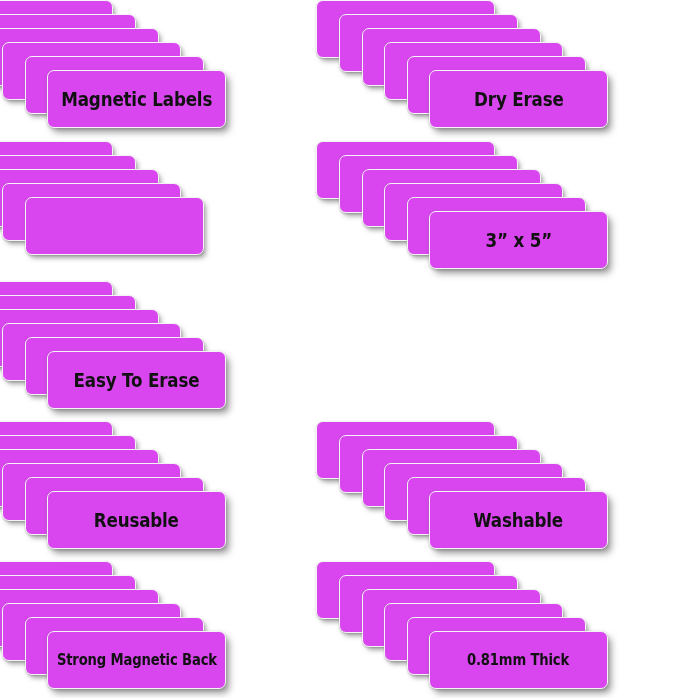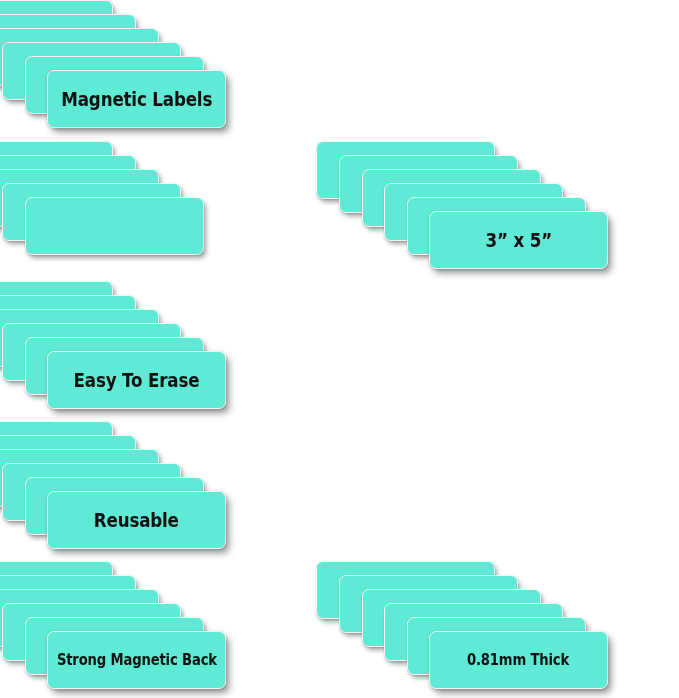--- a/index.html
+++ b/index.html
@@ -27,21 +27,21 @@
   .stack {
     position: absolute;
     width: 300px;
     height: 140px;
   }
 
   .card {
     position: absolute;
     width: 179px;
     height: 58px;
-    background: #5eead4;
+    background: #d946ef;
     border-radius: 7px;
     box-sizing: border-box;
     box-shadow: 3px 4px 5px -1px rgba(90, 90, 90, 0.55),
                 0 1px 2px rgba(120,120,120,0.35);
     border: 1px solid #f4f4f4;
   }
 
   
   .card.c0 { left: 0px;   top: 0px;  }
   .card.c1 { left: 23px;  top: 14px; }
@@ -92,20 +92,30 @@
     <div class="card c0"></div>
     <div class="card c1"></div>
     <div class="card c2"></div>
     <div class="card c3"></div>
     <div class="card c4"></div>
     <div class="card c5 front">
       <span class="label">Magnetic Labels</span>
     </div>
   </div>
 
+  <div class="stack col-b row-1">
+    <div class="card c0"></div>
+    <div class="card c1"></div>
+    <div class="card c2"></div>
+    <div class="card c3"></div>
+    <div class="card c4"></div>
+    <div class="card c5 front">
+      <span class="label">Dry Erase</span>
+    </div>
+  </div>
 
   <div class="stack col-a row-2">
     <div class="card c0"></div>
     <div class="card c1"></div>
     <div class="card c2"></div>
     <div class="card c3"></div>
     <div class="card c4"></div>
   </div>
 
   <div class="stack col-b row-2">
@@ -135,20 +145,30 @@
     <div class="card c0"></div>
     <div class="card c1"></div>
     <div class="card c2"></div>
     <div class="card c3"></div>
     <div class="card c4"></div>
     <div class="card c5 front">
       <span class="label">Reusable</span>
     </div>
   </div>
 
+  <div class="stack col-b row-4">
+    <div class="card c0"></div>
+    <div class="card c1"></div>
+    <div class="card c2"></div>
+    <div class="card c3"></div>
+    <div class="card c4"></div>
+    <div class="card c5 front">
+      <span class="label">Washable</span>
+    </div>
+  </div>
 
   <div class="stack col-a row-5">
     <div class="card c0"></div>
     <div class="card c1"></div>
     <div class="card c2"></div>
     <div class="card c3"></div>
     <div class="card c4"></div>
     <div class="card c5 front">
       <span class="label sm">Strong Magnetic Back</span>
     </div>

